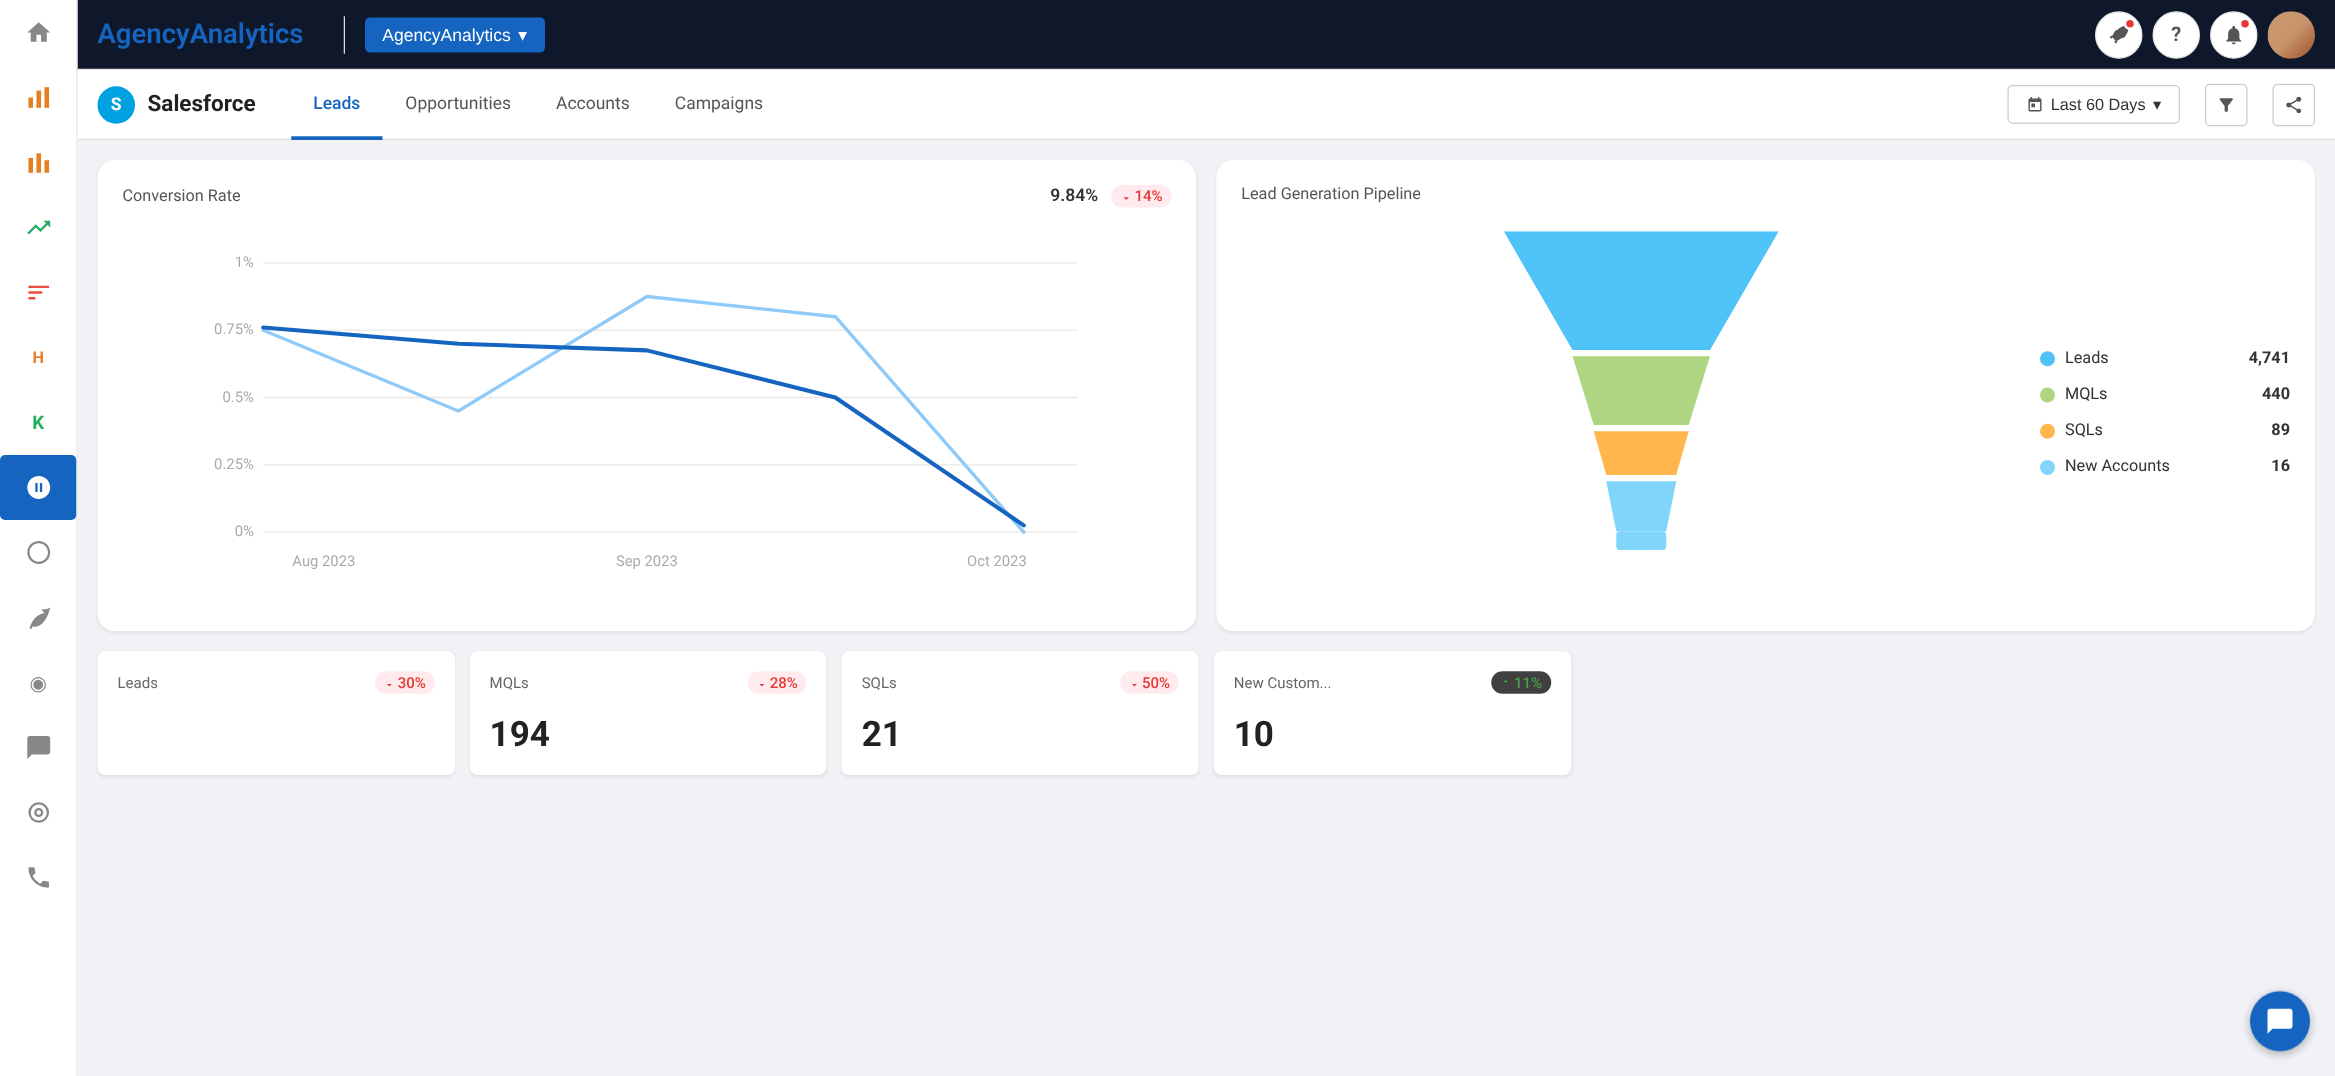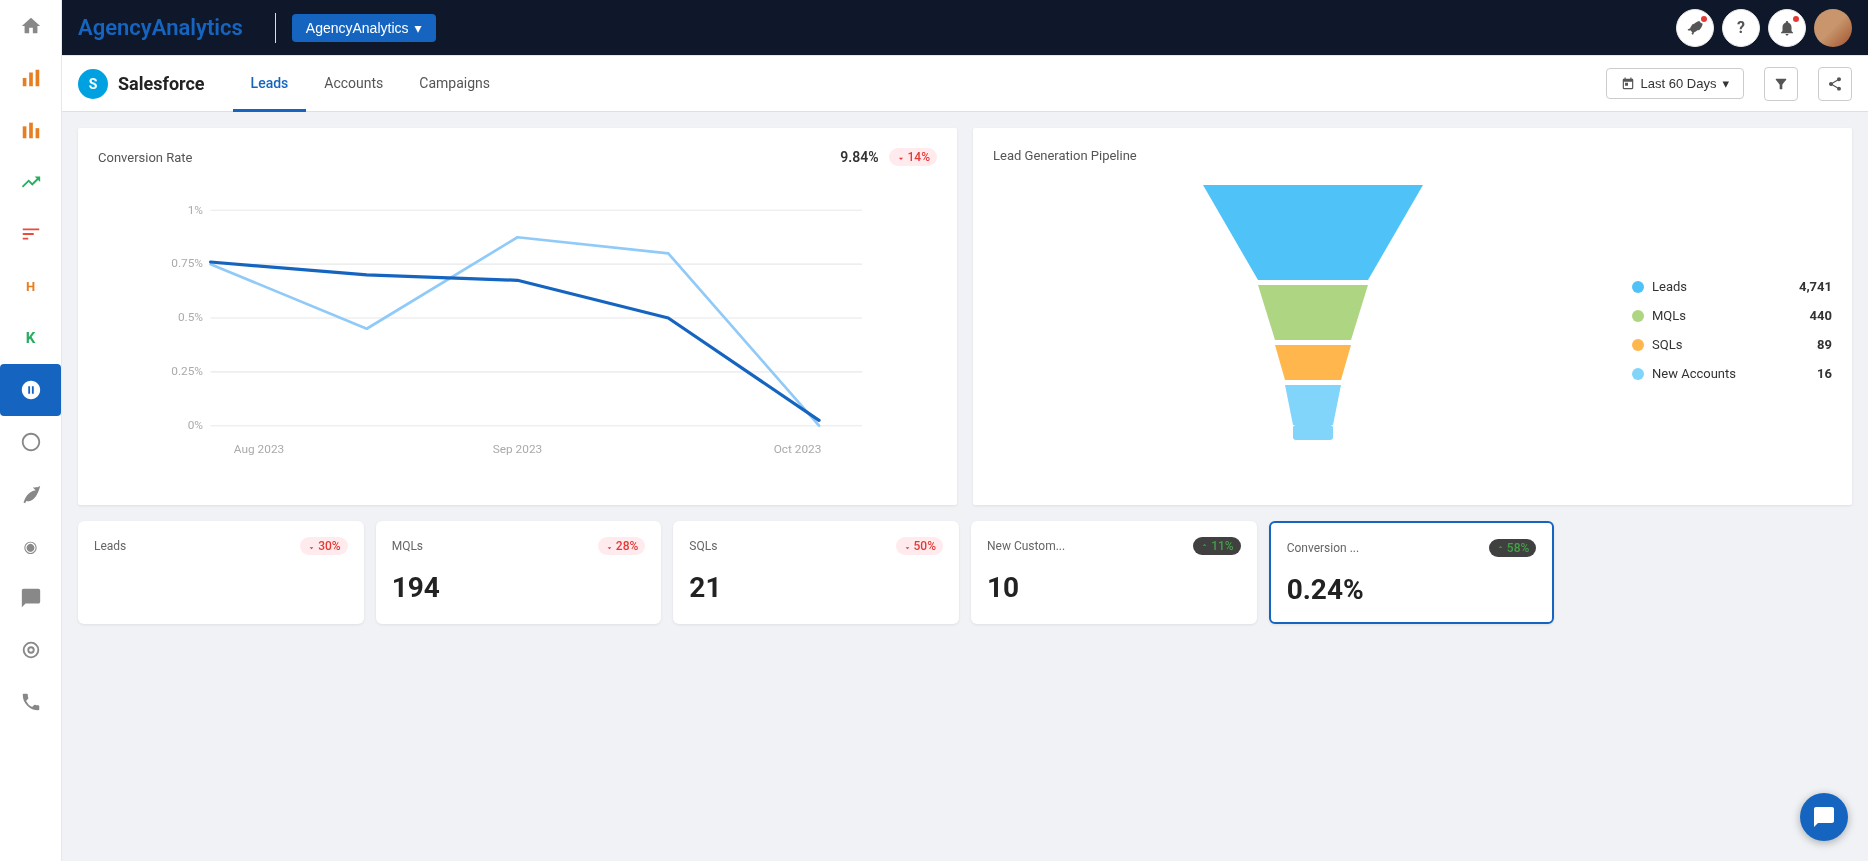--- a/index.html
+++ b/index.html
@@ -177,21 +177,21 @@
     
     .cards-top {
       display: grid;
       grid-template-columns: 1fr 1fr;
       gap: 16px;
       margin-bottom: 16px;
     }
 
     .card {
       background: #fff;
-      border-radius: 2px;
+      border-radius: 14px;
       padding: 20px;
       box-shadow: 0 1px 3px rgba(0,0,0,0.08);
     }
 
     .card-title {
       font-size: 13px;
       color: #555;
       margin-bottom: 12px;
       display: flex;
       align-items: center;
@@ -424,20 +424,21 @@
     </div>
   </div>
 
   <div class="tabbar">
     <div class="sf-logo">
       <span>S</span>
     </div>
     <div class="sf-title">Salesforce</div>
     <div class="tabs">
       <div class="tab active">Leads</div>
+      <div class="tab">Opportunities</div>
       <div class="tab">Accounts</div>
       <div class="tab">Campaigns</div>
     </div>
     <div class="tab-actions">
       <button class="date-btn">
         <svg width="14" height="14" viewBox="0 0 24 24" fill="#555">
             <path d="M19 3h-1V1h-2v2H8V1H6v2H5c-1.11 0-1.99.9-1.99 2L3 19c0 1.1.89 2 2 2h14c1.1 0 2-.9 2-2V5c0-1.1-.9-2-2-2zm0 16H5V8h14v11zM7 10h5v5H7z"></path>
           </svg>
         <span>Last 60 Days</span>
         <span>▾</span>
@@ -593,32 +594,20 @@
           <span class="badge-up">
             <svg width="9" height="9" viewBox="0 0 24 24" fill="#43a047">
                 <path d="M7 10l5-5 5 5z"></path>
               </svg>
             11%
           </span>
         </div>
         <div class="stat-value">10</div>
       </div>
 
-      <div class="stat-card selected">
-        <div class="stat-card-header">
-          <span class="stat-label">Conversion ...</span>
-          <span class="badge-up">
-            <svg width="9" height="9" viewBox="0 0 24 24" fill="#43a047">
-                <path d="M7 10l5-5 5 5z"></path>
-              </svg>
-            58%
-          </span>
-        </div>
-        <div class="stat-value">0.24%</div>
-      </div>
 
 
     </div>
 
   </div>
 
 </div>
 
 <div class="chat-bubble">
   <svg width="24" height="24" viewBox="0 0 24 24" fill="white">

